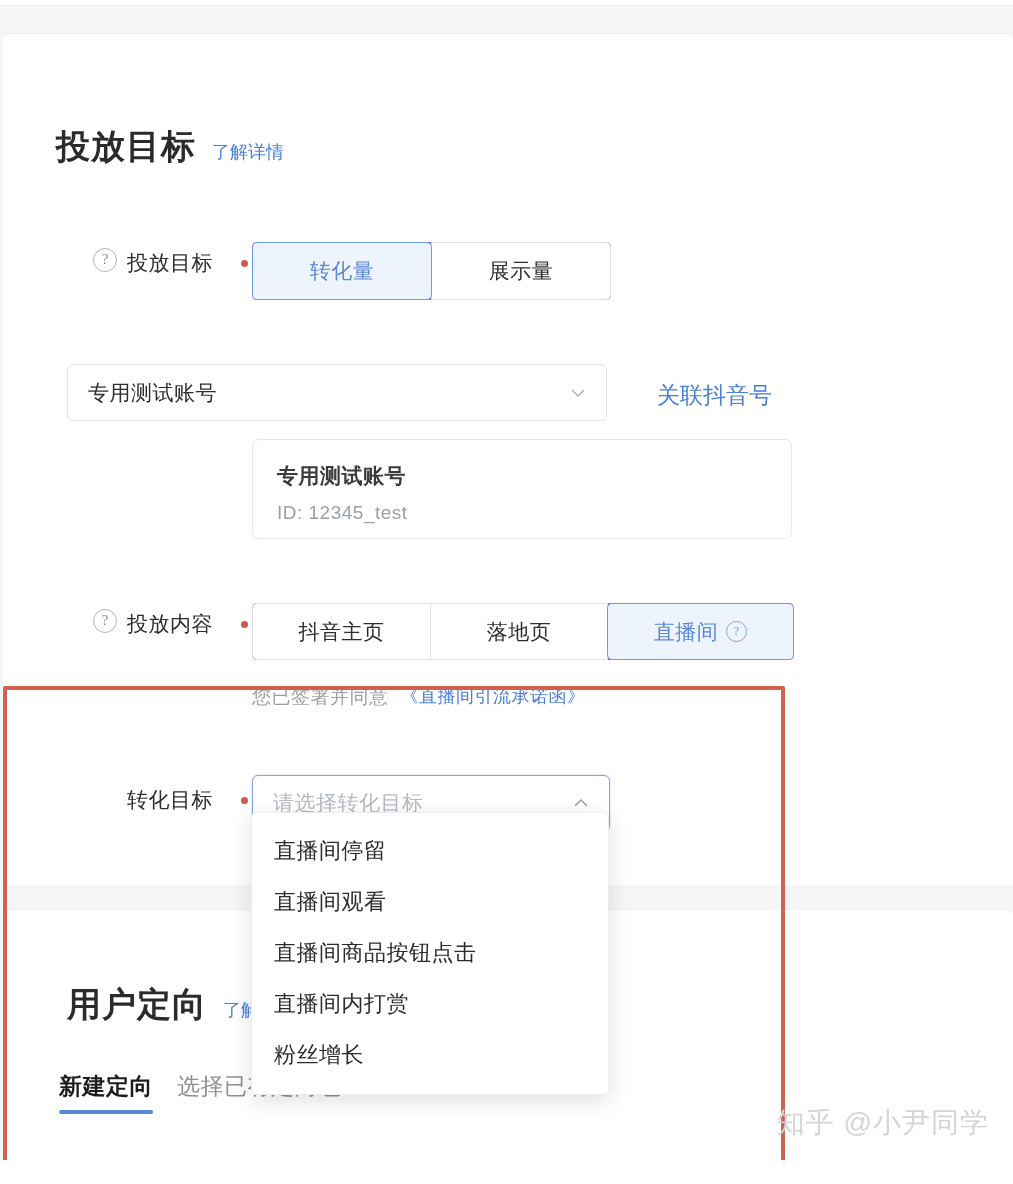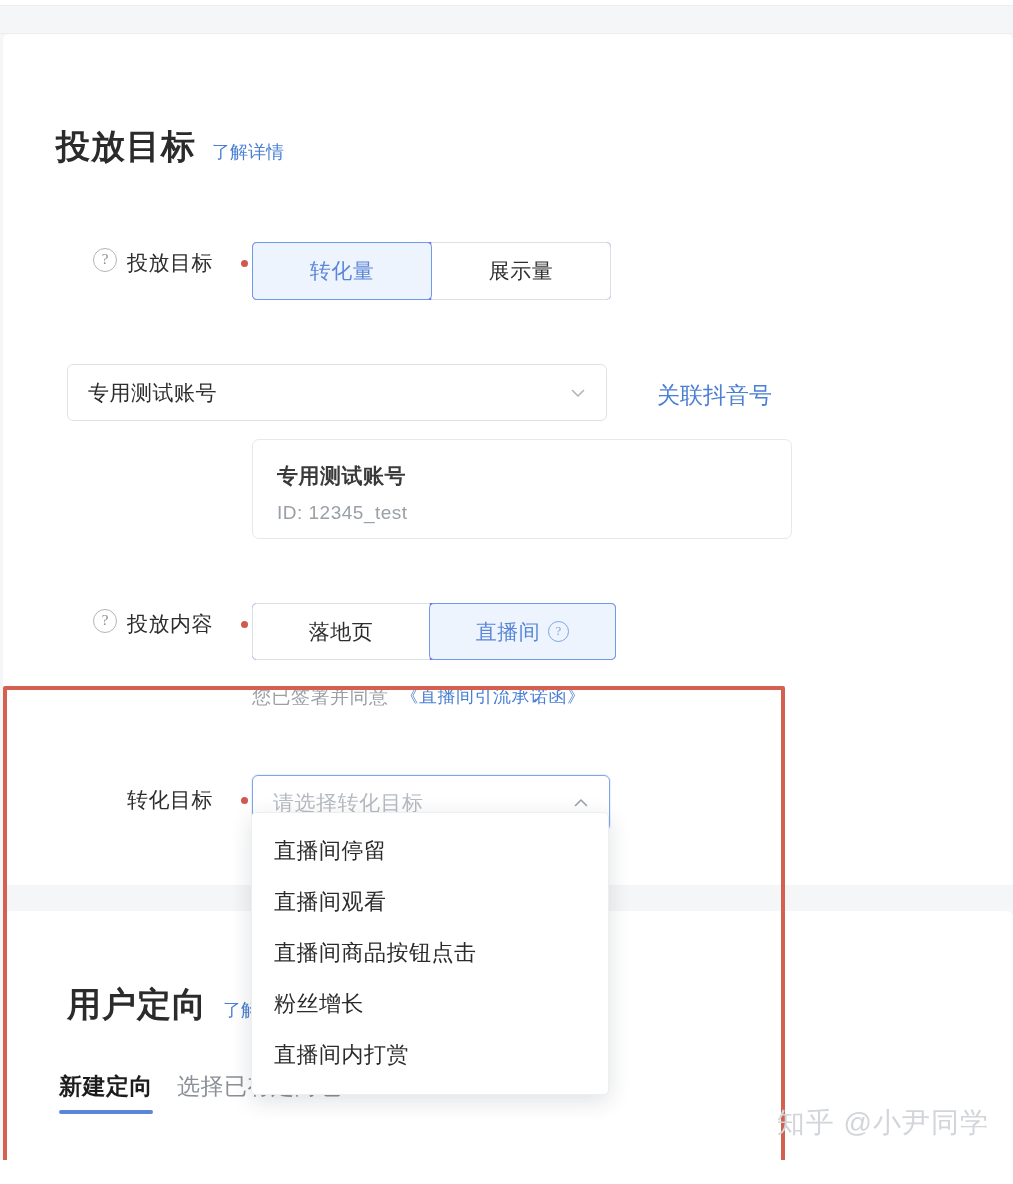--- a/index.html
+++ b/index.html
@@ -365,20 +365,23 @@
       <div class="acct-id">ID: 12345_test</div>
     </div>
 
     <div class="row" style="left:60px; top:569px;">
       <div class="label-box" style="width:185px; padding-top:6px;">
         <span class="qicon">?</span>
         <span class="lbl">投放内容</span>
         <span class="req-dot"></span>
       </div>
       <div class="seg" style="margin-left:4px;">
+        <div class="opt" style="width:179px; height:57px;">
+          <span>抖音主页</span>
+        </div>
         <div class="opt" style="width:178px; height:57px;">
           <span>落地页</span>
         </div>
         <div class="opt active" style="width:187px; height:57px;">
           <span>直播间</span>
           <span class="qicon-sm">?</span>
         </div>
       </div>
     </div>
 
@@ -426,24 +429,24 @@
     <div class="dd-item">
       <span>直播间停留</span>
     </div>
     <div class="dd-item">
       <span>直播间观看</span>
     </div>
     <div class="dd-item">
       <span>直播间商品按钮点击</span>
     </div>
     <div class="dd-item">
+      <span>直播间内打赏</span>
+    </div>
+    <div class="dd-item">
       <span>粉丝增长</span>
     </div>
-    <div class="dd-item">
-      <span>直播间内打赏</span>
-    </div>
   </div>
 
   <div class="annot"></div>
 
   <div class="watermark">知乎 @小尹同学</div>
 
 </div>
 
 </body></html>

